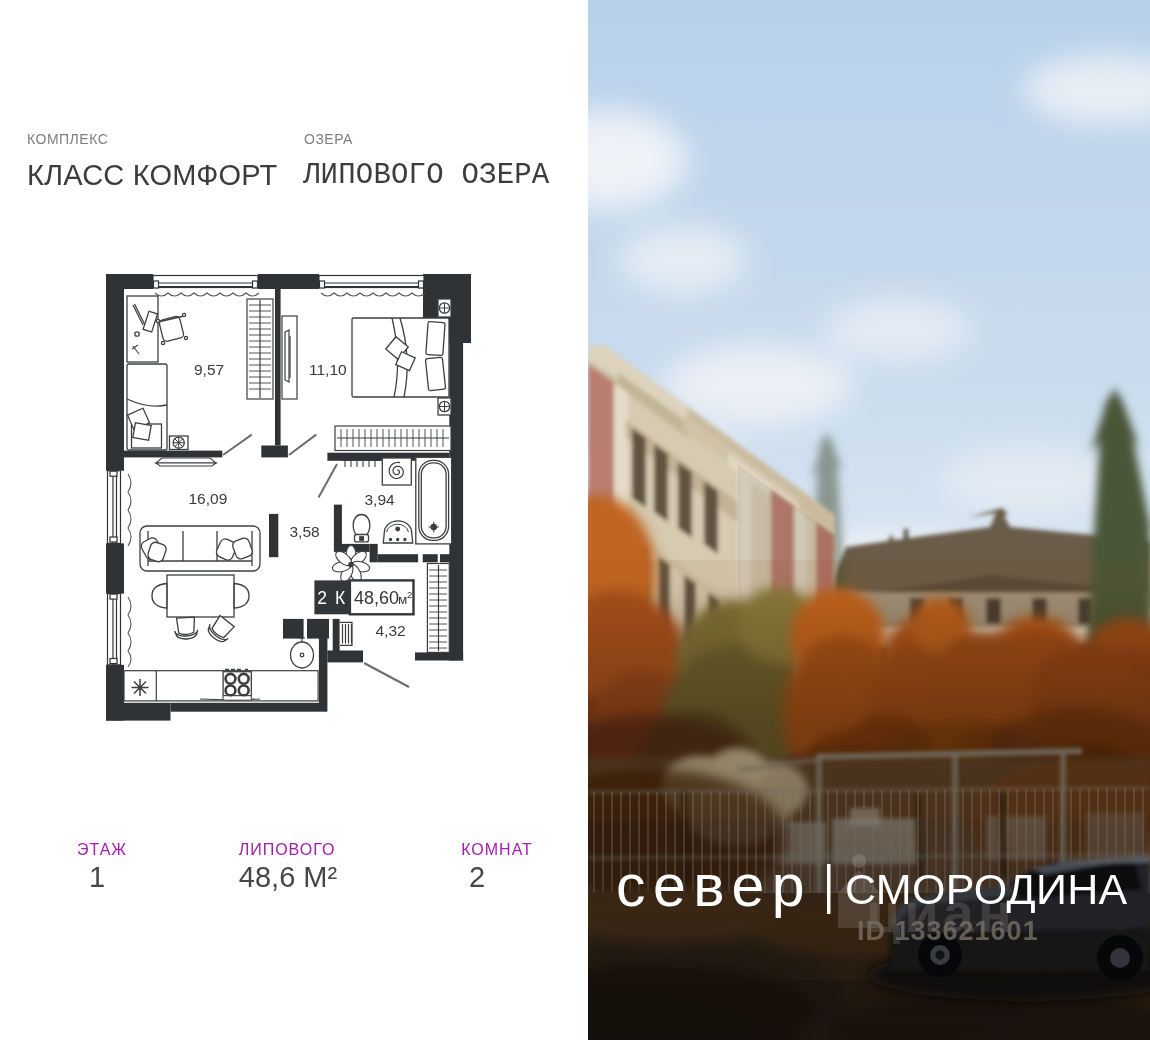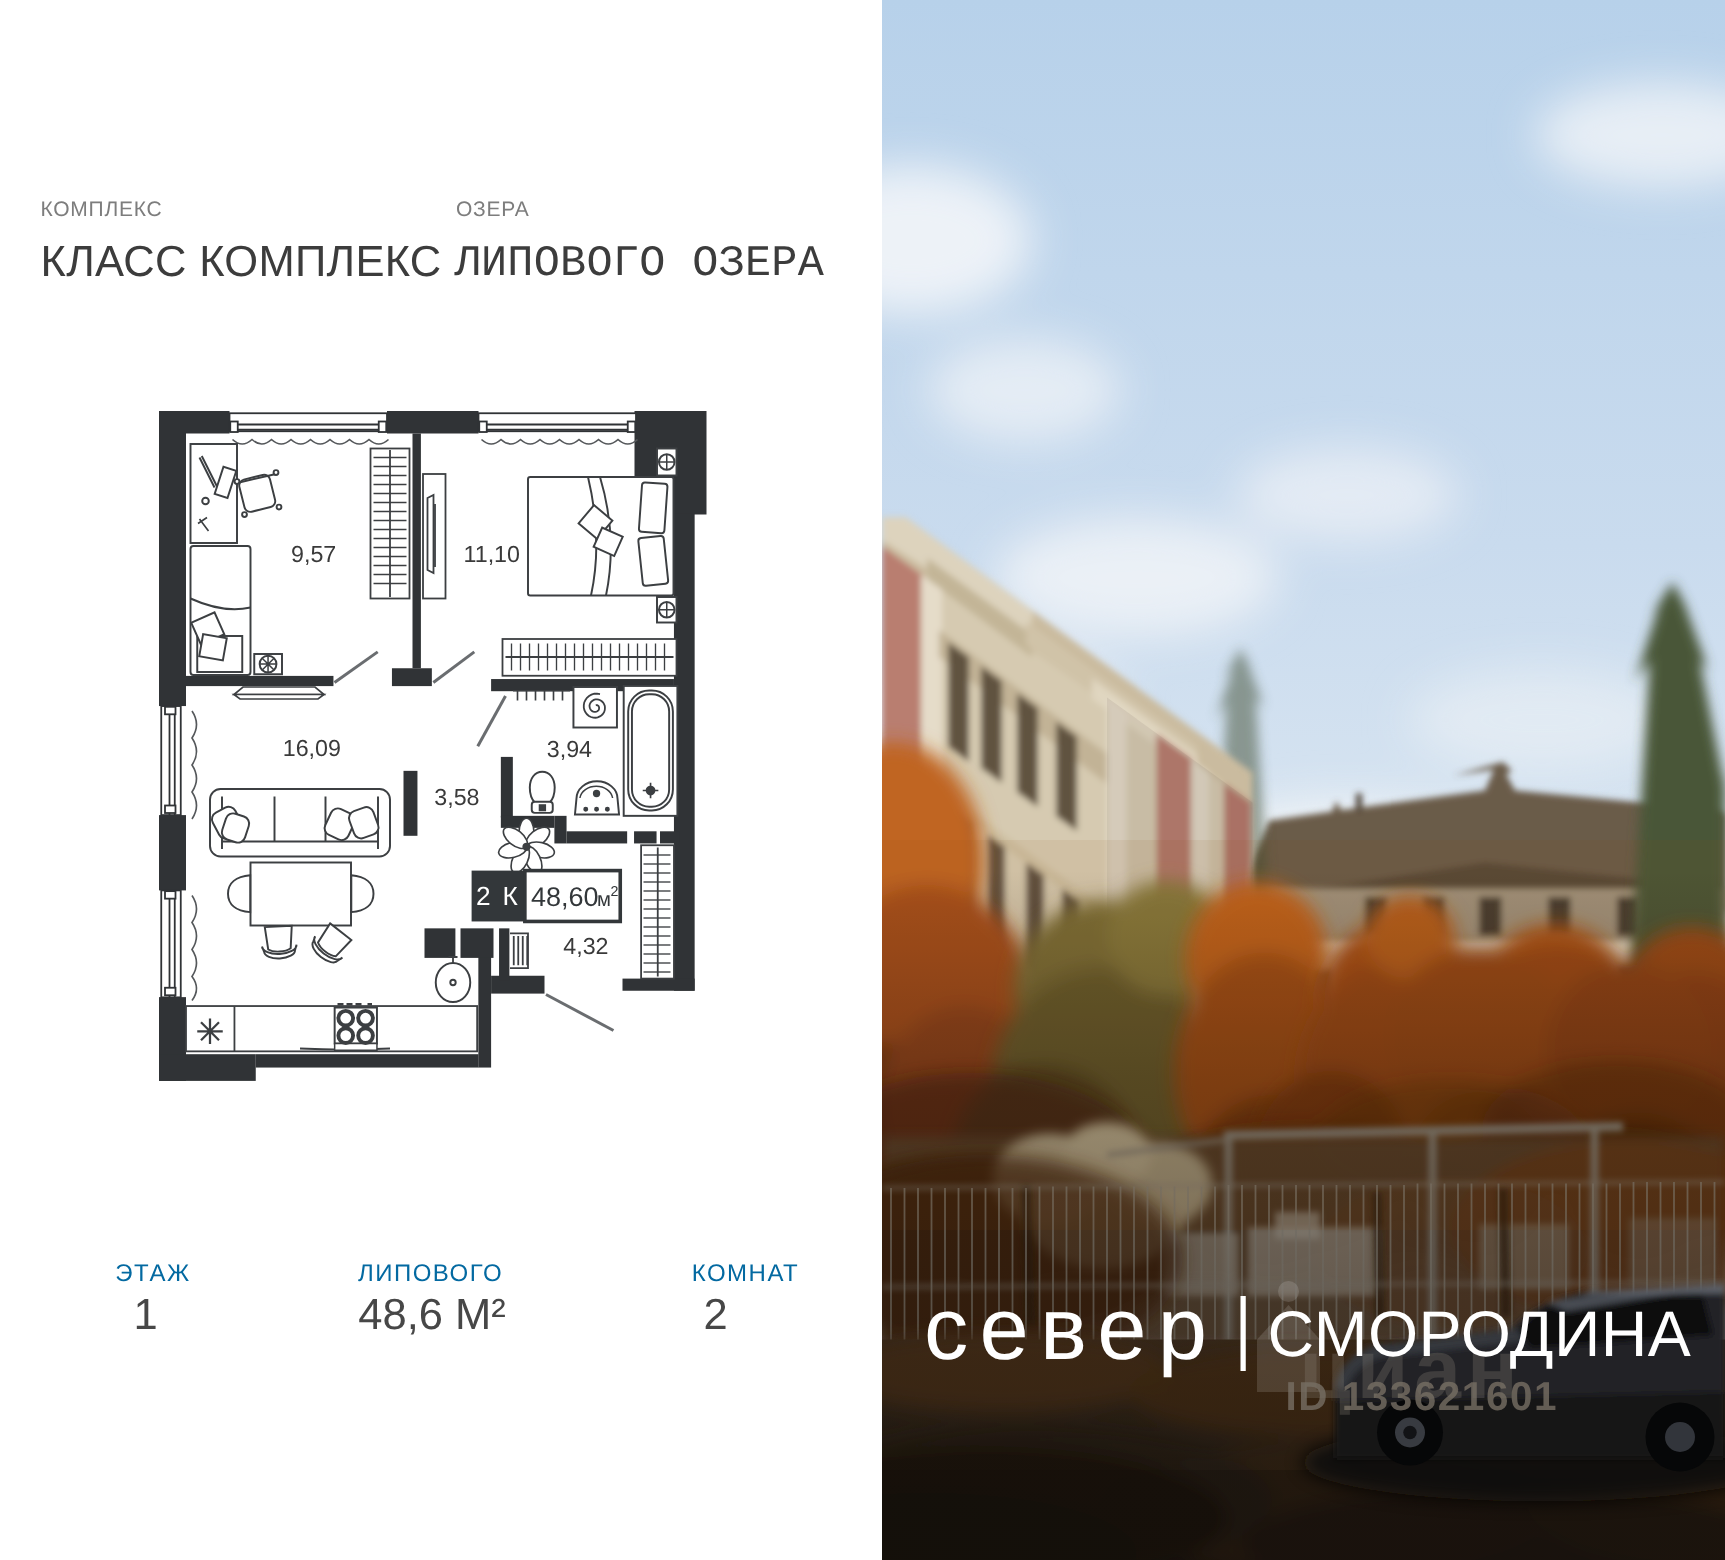--- a/index.html
+++ b/index.html
@@ -1,29 +1,29 @@
 <!DOCTYPE html>
 <html><head>
 <meta charset="utf-8">
 <style>
   html,body{margin:0;padding:0;}
   body{width:1150px;height:1040px;background:#ffffff;overflow:hidden;position:relative;
        font-family:"Liberation Sans", sans-serif;}
   .abs{position:absolute;}
   .hlabel{color:#7d7d7d;font-size:14px;letter-spacing:0.5px;}
   .hbig{color:#3c3c3c;font-size:29px;letter-spacing:0.2px;}
-  .flabel{color:#0369a1;font-size:16px;letter-spacing:1px;text-align:center;}
+  .flabel{color:#a21caf;font-size:16px;letter-spacing:1px;text-align:center;}
   .fval{color:#474747;font-size:29px;text-align:center;}
 </style>
 </head>
 <body>
 
 <div class="abs hlabel" style="left:27px;top:131px;">КОМПЛЕКС</div>
 
-<div class="abs hbig" style="left:27px;top:159px;">КЛАСС КОМПЛЕКС</div>
+<div class="abs hbig" style="left:27px;top:159px;">КЛАСС КОМФОРТ</div>
 
 <div class="abs hlabel" style="left:304px;top:131px;">ОЗЕРА</div>
 
 <div class="abs hbig" style="left:303px;top:159px;font-family:Liberation Mono, monospace;">ЛИПОВОГО ОЗЕРА</div>
 
 <svg class="abs" style="left:0;top:0;" width="580" height="1040" viewBox="0 0 580 1040">
 <g id="plan" fill="none" stroke="none">
 
 <g fill="#303336">
   <rect x="106" y="274" width="47" height="15"></rect>

